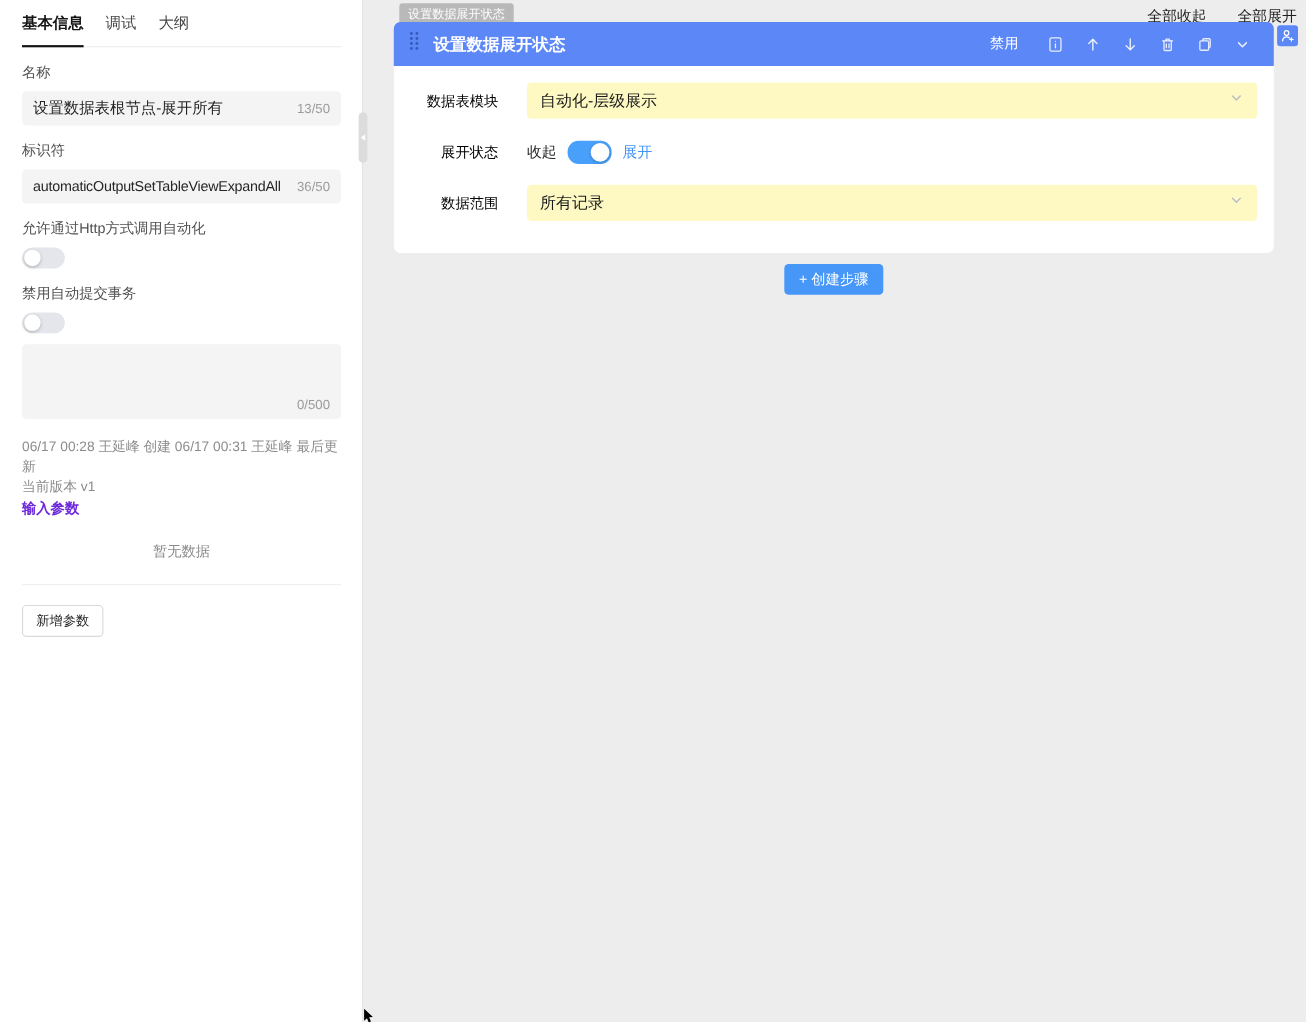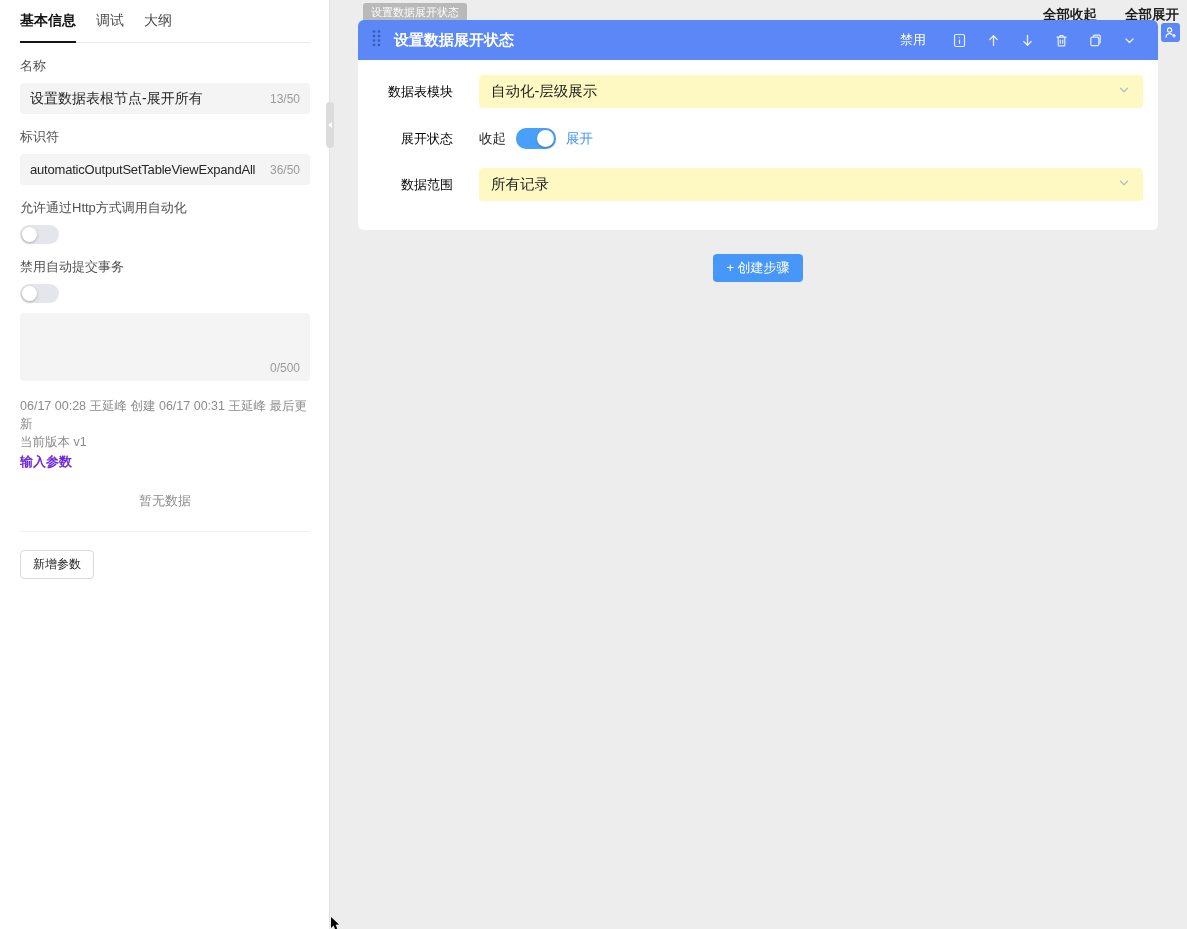--- a/index.html
+++ b/index.html
@@ -65,21 +65,21 @@
     border-right:4px solid #ffffff;
   }
 
   
   .main { flex:1; position:relative; background:#ededed; }
   .chip {
     position:absolute; top:3px; left:33px;
     background:rgba(0,0,0,0.22); color:#fdfdfd; font-size:11px;
     padding:2px 8px; border-radius:3px; white-space:nowrap;
   }
-  .top-links { position:absolute; top:6px; right:8px; display:flex; gap:28px;font-weight:bold; }
+  .top-links { position:absolute; top:6px; right:8px; display:flex; gap:28px; }
   .top-link { font-size:13.5px; color:#1f1f1f; cursor:pointer; }
 
   .card { position:absolute; top:20px; left:28px; width:800px; }
   .card-header {
     height:40px; background:#5b87f7; border-radius:6px 6px 0 0;
     display:flex; align-items:center; padding:0 12px 0 14px;
   }
   .card-title { color:#fff; font-size:15px; font-weight:700; margin-left:13px; }
   .card-actions { margin-left:auto; display:flex; align-items:center; }
   .disable-btn { color:#fff; font-size:13px; margin-right:16px; cursor:pointer; }
@@ -97,21 +97,21 @@
     display:flex; align-items:center; padding:0 12px; cursor:pointer;
   }
   .select-value { font-size:14.5px; color:#1b1b1b; flex:1; }
 
   .toggle-row { display:flex; align-items:center; }
   .toggle-off-label { font-size:13.5px; color:#262626; margin-right:10px; }
   .switch.on { width:40px; height:21px; background:#49a0fb; margin:0; }
   .switch.on .knob { left:auto; right:2px; top:2px; width:17px; height:17px; }
   .toggle-on-label { font-size:13.5px; color:#4293f7; margin-left:10px; }
 
-  .create-btn-wrap { position:absolute; top:254px; left:28px; width:800px; text-align:center; }
+  .create-btn-wrap { position:absolute; top:240px; left:28px; width:800px; text-align:center; }
   .create-btn {
     background:#4697f8; color:#fff; border:none; border-radius:4px;
     font-size:13px; padding:5px 13px; cursor:pointer;
     font-family:inherit;
   }
 
   .person-badge {
     position:absolute; top:23px; right:7px; width:19px; height:19px;
     background:#5b87f7; border-radius:3px;
     display:flex; align-items:center; justify-content:center; cursor:pointer;

